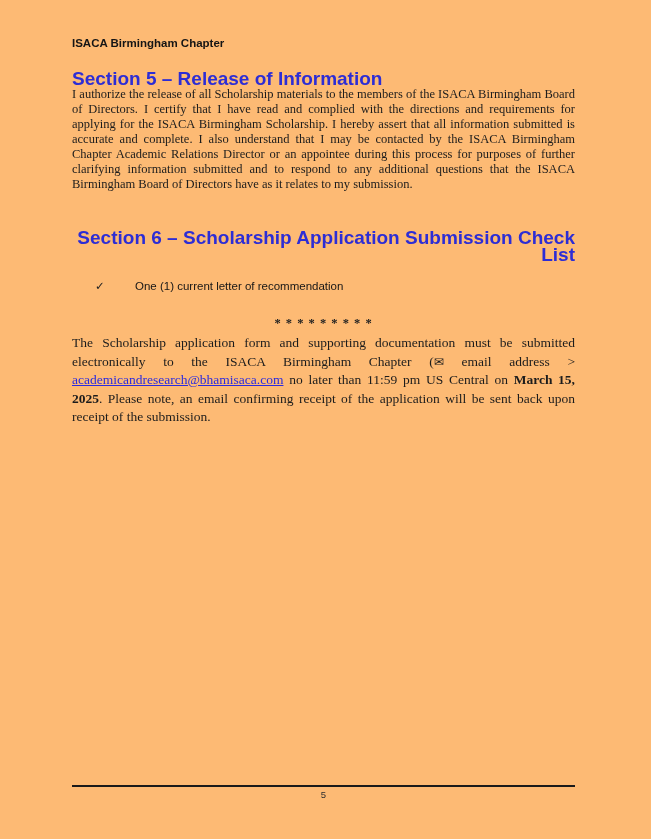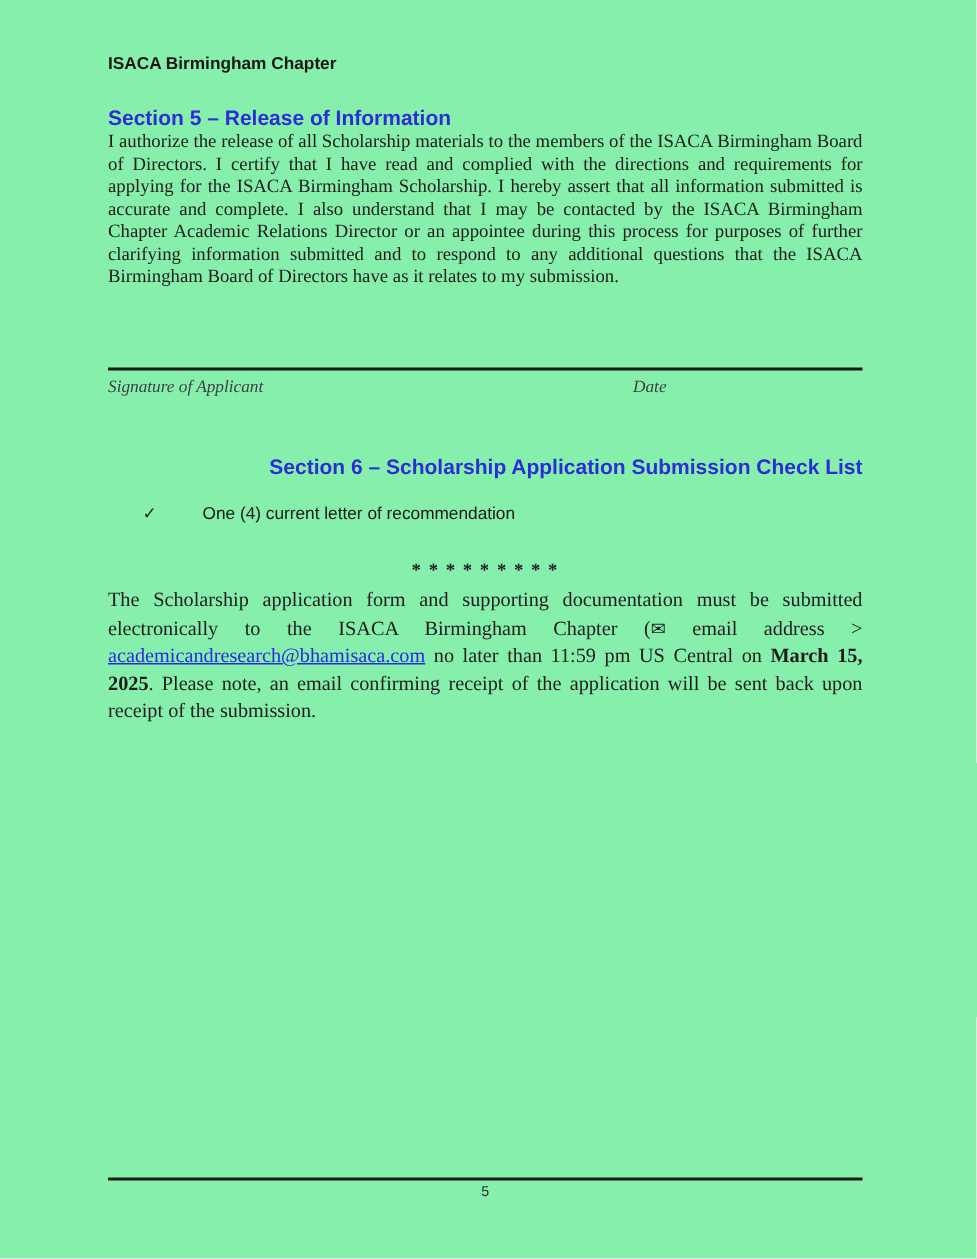--- a/index.html
+++ b/index.html
@@ -4,38 +4,38 @@
 <style>
   :root{
     --heading-blue:#2d2dd5;
     --link-blue:#2a2ae0;
     --ink:#1f1f1f;
   }
   html,body{margin:0;padding:0;background:#ffffff;}
   .page{
     position:relative;
     width:651px;height:839px;
-    background:#86efac;
+    background:#fdba74;
     overflow:hidden;
     box-sizing:border-box;
     padding:36px 76px 0 72px;
     font-family:"Liberation Serif", serif;
     color:var(--ink);
   }
   .doc-header{
     font-family:"Liberation Sans", sans-serif;
     font-weight:bold;
     font-size:11.5px;
     color:#151515;
     line-height:14px;
   }
   .section-title{
     font-family:"Liberation Sans", sans-serif;
     font-weight:bold;
-    font-size:14px;
+    font-size:19px;
     color:var(--heading-blue);
     line-height:17px;
     margin-top:20px;
   }
   .body-para{
     margin-top:0;
     font-size:12.5px;
     line-height:15px;
     text-align:justify;
     color:#1c1c1c;
@@ -125,33 +125,26 @@
 <body>
 
 <div class="page">
 
   <div class="doc-header">ISACA Birmingham Chapter</div>
 
   <div class="section-title">Section 5 – Release of Information</div>
 
   <div class="body-para">I authorize the release of all Scholarship materials to the members of the ISACA Birmingham Board of Directors.  I certify that I have read and complied with the directions and requirements for applying for the ISACA Birmingham Scholarship.  I hereby assert that all information submitted is accurate and complete.  I also understand that I may be contacted by the ISACA Birmingham Chapter Academic Relations Director or an appointee during this process for purposes of further clarifying information submitted and to respond to any additional questions that the ISACA Birmingham Board of Directors have as it relates to my submission.</div>
 
-  <div class="sig-block">
-    <div class="sig-line"></div>
-    <div class="sig-labels">
-      <span>Signature of Applicant</span>
-      <span class="date-label">Date</span>
-    </div>
-  </div>
 
   <div class="section-title second">Section 6 – Scholarship Application Submission Check List</div>
 
   <ul class="checklist">
     <li>
-      <span class="check-icon">✓</span><span>One (4) current letter of recommendation</span>
+      <span class="check-icon">✓</span><span>One (1) current letter of recommendation</span>
     </li>
   </ul>
 
   <div class="asterisk-divider">* * * * * * * * *</div>
 
   <div class="submission-para">
     <span>The Scholarship application form and supporting documentation must be submitted electronically to the ISACA Birmingham Chapter (</span><span class="envelope-icon">✉</span><span> email address &gt; </span><a class="email-link">academicandresearch@bhamisaca.com</a><span> no later than 11:59 pm US Central on </span><span class="bold">March 15, 2025</span><span>.  Please note, an email confirming receipt of the application will be sent back upon receipt of the submission.</span>
   </div>
 
   <div class="footer-rule"></div>

